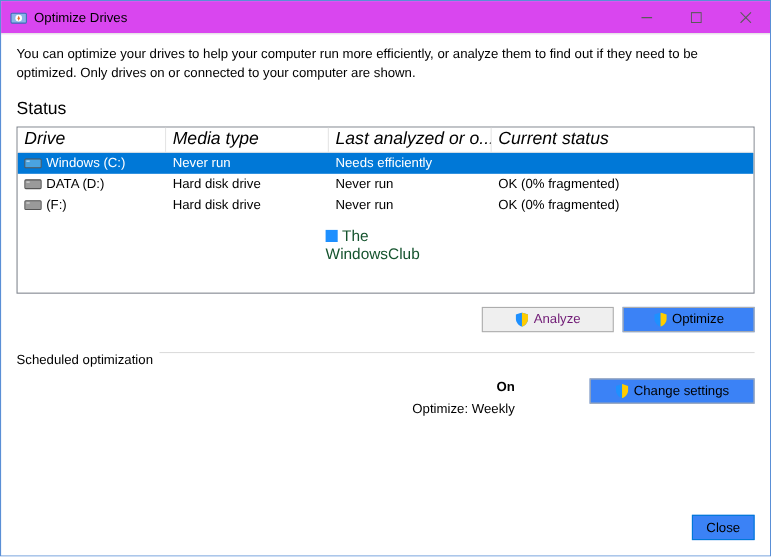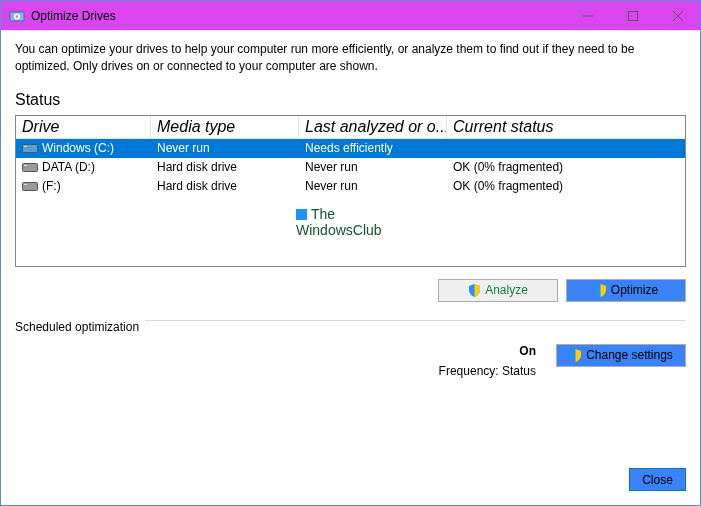--- a/index.html
+++ b/index.html
@@ -22,31 +22,31 @@
 .cell.drive { display: flex; align-items: center; gap: 4px; }
 .col.c1, .cell.c1 { width: 135px; }
 .col.c2, .cell.c2 { width: 148px; }
 .col.c3, .cell.c3 { width: 148px; }
 .col.c4, .cell.c4 { width: 210px; border-right: none; }
 .driveicon { width: 16px; height: 12px; flex-shrink: 0; }
 .watermark { position: absolute; left: 280px; top: 90px; font-size: 14px; color: #14532d; pointer-events: none; }
 .watermark .sq { display: inline-block; width: 11px; height: 11px; vertical-align: -1px; }
 .btnrow { display: flex; justify-content: flex-end; gap: 8px; margin-top: 12px; margin-bottom: 18px; }
 .btn { width: 120px; height: 23px; font-size: 12px; border: 1px solid #adadad; background: #3b82f6; display: flex; align-items: center; justify-content: center; gap: 4px; cursor: default; }
-.btn[disabled] { color: #15803d; background: #efefef; }
+.btn[disabled] { color: #701a75; background: #efefef; }
 .btn.default { border: 1px solid #0078d7; }
 .shield { width: 13px; height: 13px; flex-shrink: 0; }
 .hr-label { display: flex; align-items: flex-start; gap: 6px; margin-bottom: 10px; }
 .hr-label .line { flex: 1; height: 1px; background: #dcdcdc; }
 .sched { display: flex; gap: 20px; }
 .sched-info { flex: 1; padding-left: 18px; text-align: right; }
 .sched-info .state { font-weight: 600; margin-bottom: 6px; }
 .sched-info p { margin-bottom: 6px; font-size: 12px; }
 .footer { margin-top: auto; display: flex; justify-content: flex-end; }
-.btn.wide { width: 130px; }
+.btn.wide { width: 150px; margin-left: 48px; }
 .btn.close { width: 57px; }
 svg { display: block; }
 </style>
 </head>
 <body>
 
 <div class="window">
   <div class="titlebar">
     <span class="icon">
       <svg viewBox="0 0 16 16">
@@ -157,21 +157,21 @@
     </div>
 
     <div class="hr-label">
       <span>Scheduled optimization</span>
       <div class="line"></div>
     </div>
 
     <div class="sched">
       <div class="sched-info">
         <p class="state">On</p>
-        <p>Frequency: Status</p>
+        <p>Optimize: Weekly</p>
       </div>
       <div>
         <button class="btn wide">
           <span class="shield">
               <svg viewBox="0 0 13 13">
                 <path d="M6.5 0 L12 2 V6 C12 9 9.5 12 6.5 13 C3.5 12 1 9 1 6 V2 Z" fill="#1e90ff"></path>
                 <path d="M6.5 0 L12 2 V6 C12 9 9.5 12 6.5 13 V0 Z" fill="#ffcc00"></path>
               </svg>
             </span>
           <span>Change settings</span>

